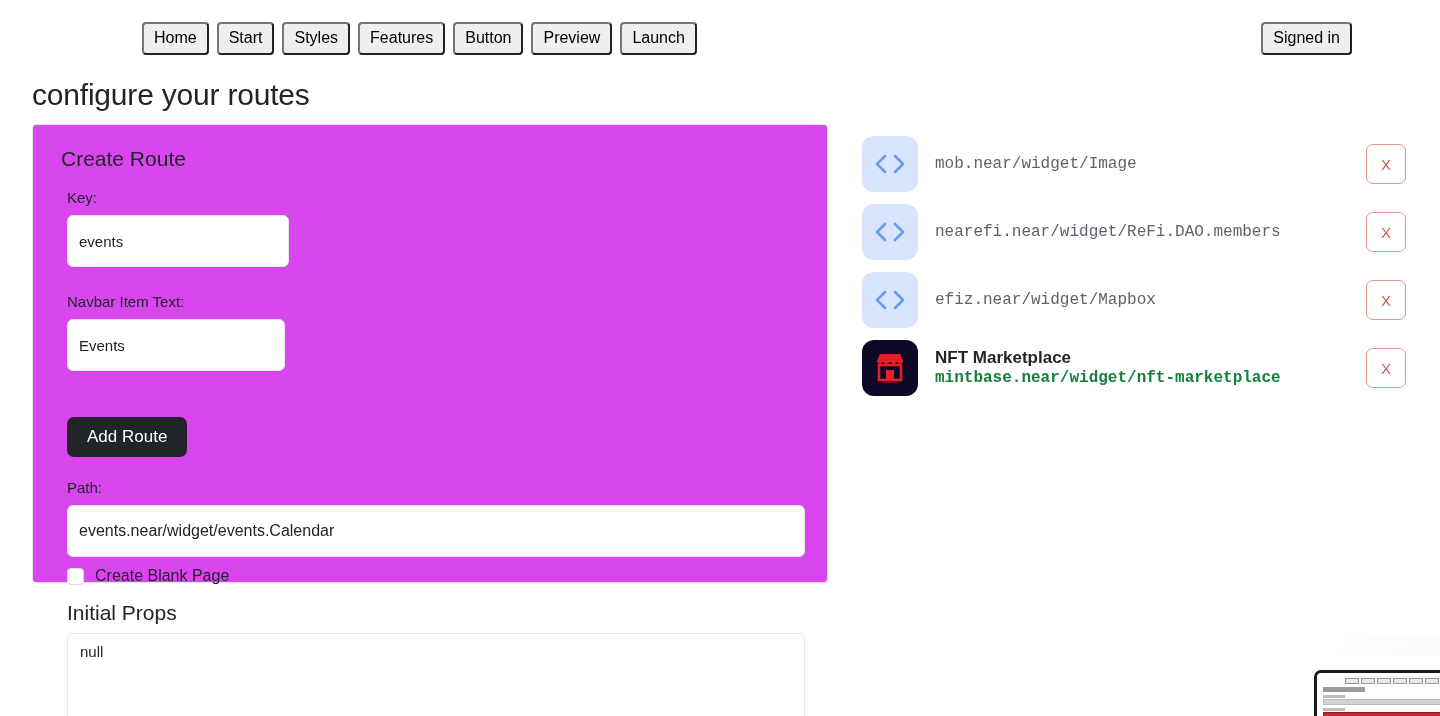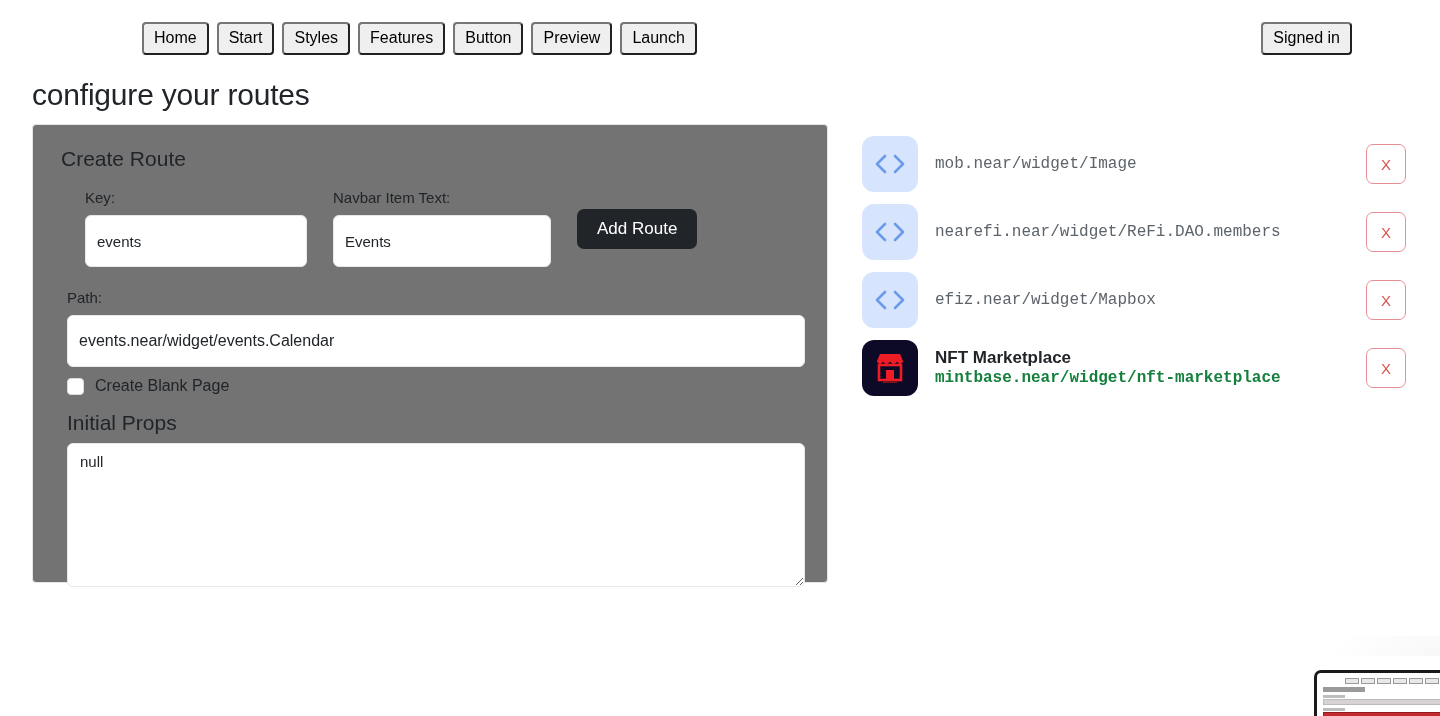--- a/index.html
+++ b/index.html
@@ -61,35 +61,36 @@
 
   
   .route-card {
     position: absolute;
     left: 32px;
     top: 124px;
     width: 796px;
     height: 459px;
     border: 1px solid #e3e6e8;
     border-radius: 4px;
-    background: #737373;
+    background: #d946ef;
     padding: 22px 17px 0 28px;
   }
   .card-title {
     font-size: 21px;
     font-weight: 400;
     margin: 0 0 18px 0;
     color: #212529;
   }
 
   .field-row {
     display: flex;
     align-items: flex-start;
     gap: 26px;
-    margin-left: 24px;
+    margin-left: 6px;
+    flex-direction: column;
   }
   .field-col-key   { width: 222px; }
   .field-col-nav   { width: 218px; }
 
   .field-label {
     display: block;
     font-size: 15px;
     color: #212529;
     margin-bottom: 9px;
   }

